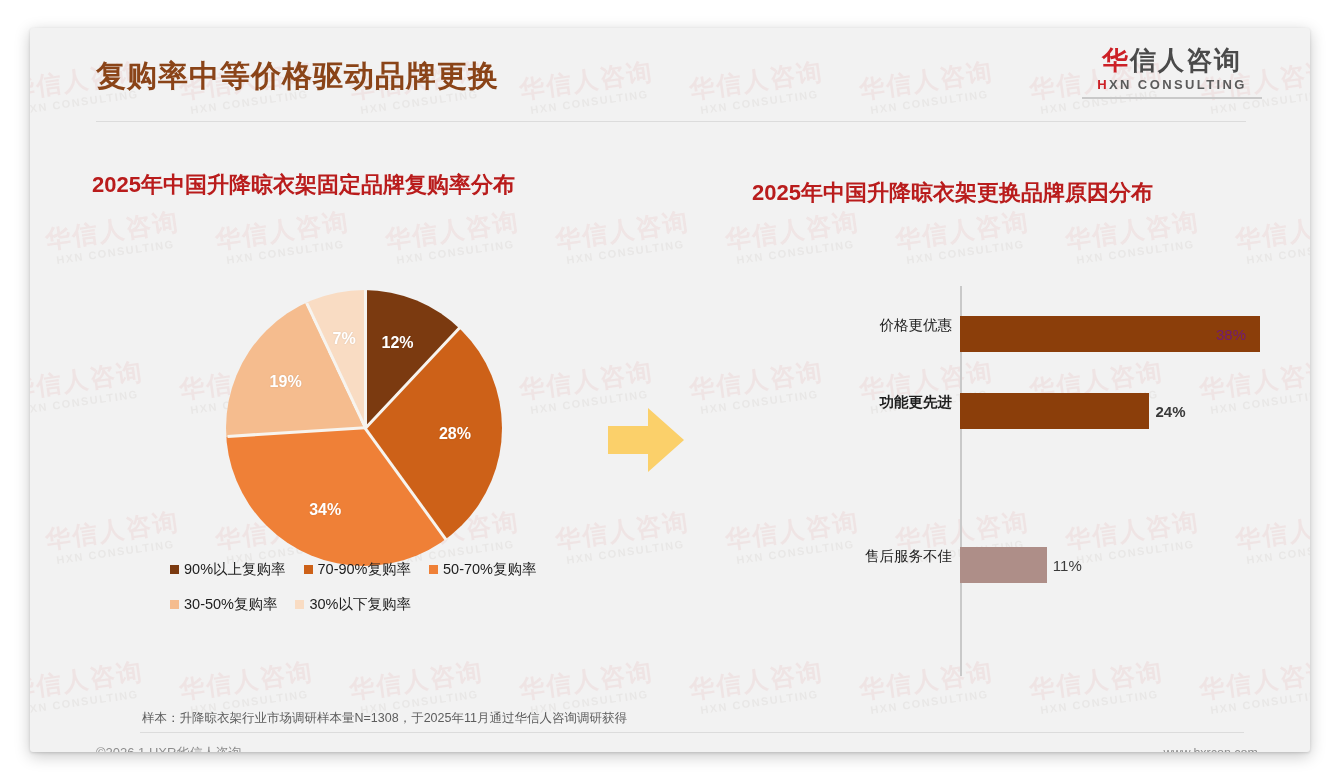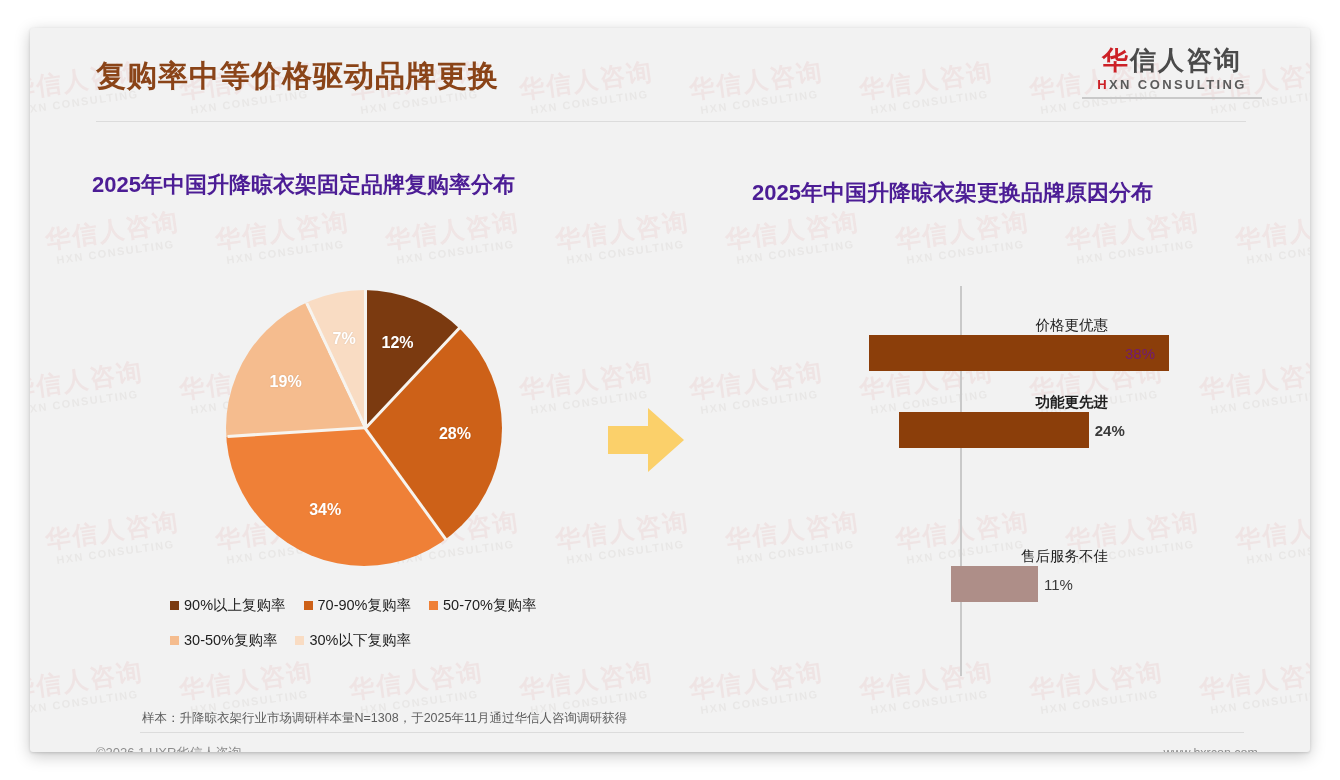--- a/index.html
+++ b/index.html
@@ -114,21 +114,21 @@
     background: #c9c9c9;
   }
 
   
   #body { position: absolute; inset: 0; z-index: 2; }
 
   .chart-title {
     position: absolute;
     font-size: 22px;
     font-weight: bold;
-    color: #4c1d95;
+    color: #b91c1c;
     white-space: nowrap;
   }
   #left-title  { left: 62px;  top: 142px; }
   #right-title { left: 722px; top: 150px; }
 
   
   #pie-wrap {
     position: absolute;
     left: 196px;
     top: 262px;
@@ -155,21 +155,21 @@
     font-size: 16px;
     font-weight: bold;
     transform: translate(-50%, -50%);
     text-shadow: 0 0 2px rgba(0,0,0,0.12);
   }
 
   
   #legend {
     position: absolute;
     left: 140px;
-    top: 568px;
+    top: 532px;
     width: 430px;
   }
   .legend-row {
     display: flex;
     align-items: center;
     margin-bottom: 16px;
   }
   .legend-item {
     display: flex;
     align-items: center;
@@ -211,22 +211,20 @@
     width: 1.5px;
     height: 390px;
     background: #c9c9c9;
   }
   .bar-row {
     position: absolute;
     left: 0;
     width: 100%;
     height: 36px;
     display: flex;
-    align-items: center;
-    flex-direction: column;
   }
   .bar-label {
     width: 200px;
     text-align: right;
     padding-right: 8px;
     font-size: 14.5px;
     color: #1d1d1d;
     white-space: nowrap;
     flex: 0 0 auto;
   }

